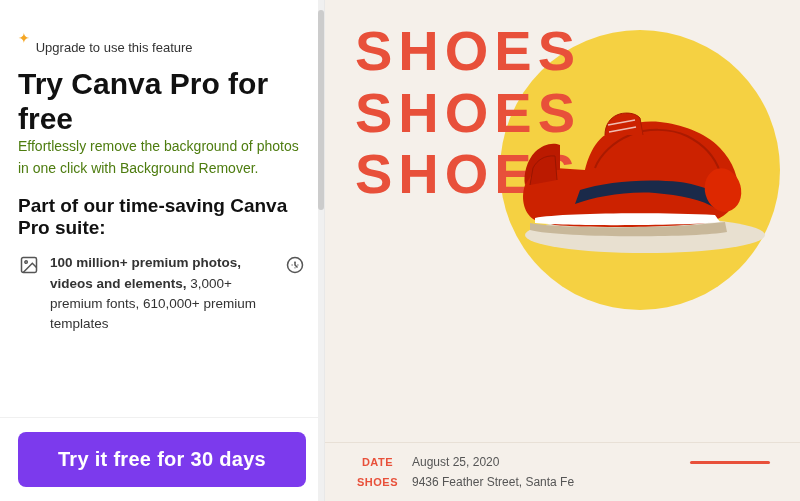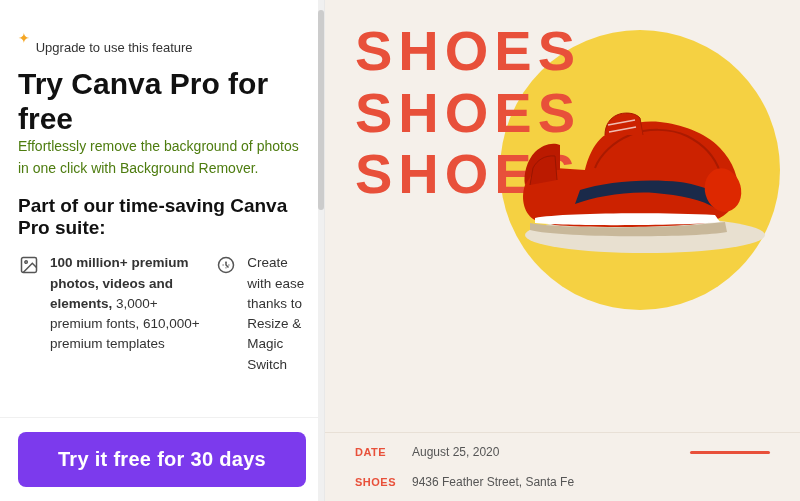--- a/index.html
+++ b/index.html
@@ -201,21 +201,22 @@
       height: 200px;
     }
 
     
     .canvas-info {
       background: #f5f0ea;
       padding: 12px 30px;
       border-top: 1px solid #e8e0d6;
       display: flex;
       flex-direction: column;
-      gap: 16px;
+      gap: 6px;
+      text-align: center;
     }
 
     .info-row {
       display: flex;
       align-items: center;
       gap: 12px;
       font-size: 12px;
     }
 
     .info-label {
@@ -276,23 +277,20 @@
         </span>
       </li>
       <li class="feature-item">
         <span class="feature-icon">
           <svg viewBox="0 0 24 24" fill="none" stroke="#555" stroke-width="1.8">
             <circle cx="12" cy="12" r="9"></circle>
             <path d="M12 8v4l3 3"></path>
             <path d="M8 12h1M15 12h1M12 8v1M12 15v1"></path>
           </svg>
         </span>
-        <span class="feature-text">
-          Create with ease thanks to Resize &amp; Magic Switch
-        </span>
       </li>
     </ul>
   </div>
 
   <div class="scroll-track">
     <div class="scroll-thumb"></div>
   </div>
 
   <div class="cta-footer">
     <button class="cta-button">Try it free for 30 days</button>

